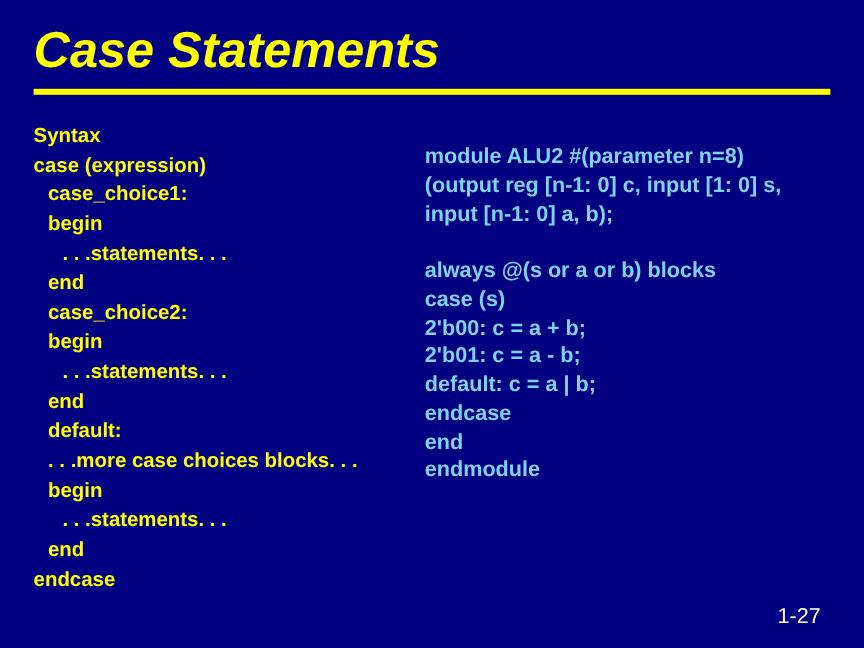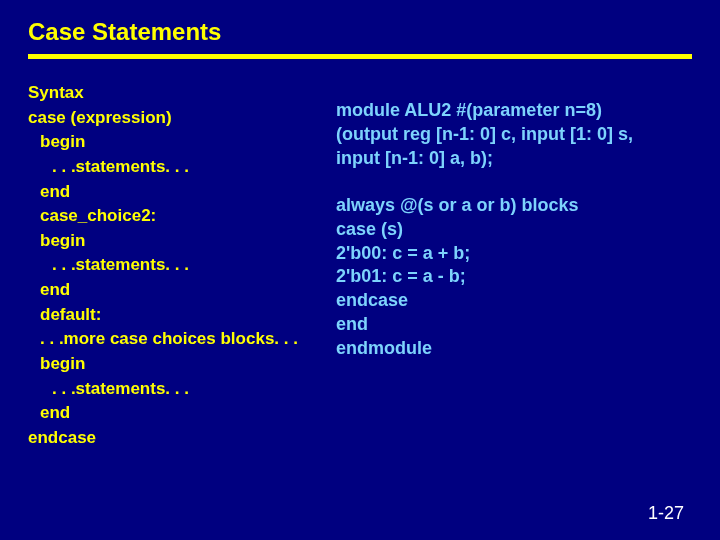--- a/index.html
+++ b/index.html
@@ -6,31 +6,33 @@
   html, body { width: 720px; height: 540px; overflow: hidden; }
   body {
     background: #000080;
     font-family: Arial, Helvetica, sans-serif;
     color: #ffff00;
     padding: 18px 28px 14px 28px;
     position: relative;
   }
   .title {
     color: #ffff00;
-    font-size: 24px;
+    font-size: 42px;
     font-weight: bold;
     margin-bottom: 8px;
+    font-style: italic;
   }
   .rule {
     border: none;
     border-top: 5px solid #ffff00;
     margin-bottom: 22px;
   }
   .columns {
     display: flex;
+    gap: 18px;
   }
   .col-left {
     flex: 0 0 308px;
     color: #ffff00;
     font-size: 17px;
     font-weight: bold;
     line-height: 1.45;
   }
   .col-right {
     flex: 1;
@@ -54,20 +56,21 @@
 <body>
 
 <div class="title">Case Statements</div>
 <hr class="rule">
 
 <div class="columns">
 
   <div class="col-left">
     <div>Syntax</div>
     <div>case (expression)</div>
+    <div class="i1">case_choice1:</div>
     <div class="i1">begin</div>
     <div class="i2">. . .statements. . .</div>
     <div class="i1">end</div>
     <div class="i1">case_choice2:</div>
     <div class="i1">begin</div>
     <div class="i2">. . .statements. . .</div>
     <div class="i1">end</div>
     <div class="i1">default:</div>
     <div class="i1">. . .more case choices blocks. . .</div>
     <div class="i1">begin</div>
@@ -78,20 +81,21 @@
 
   <div class="col-right">
     <div>module ALU2 #(parameter n=8)</div>
     <div>(output reg [n-1: 0] c, input [1: 0] s,</div>
     <div>input [n-1: 0] a, b);</div>
     <div>&nbsp;</div>
     <div>always @(s or a or b) blocks</div>
     <div>case (s)</div>
     <div>2'b00:   c = a + b;</div>
     <div>2'b01:   c = a - b;</div>
+    <div>default: c = a | b;</div>
     <div>endcase</div>
     <div>end</div>
     <div>endmodule</div>
   </div>
 
 </div>
 
 <div class="page-num">1-27</div>
 
 </body></html>

